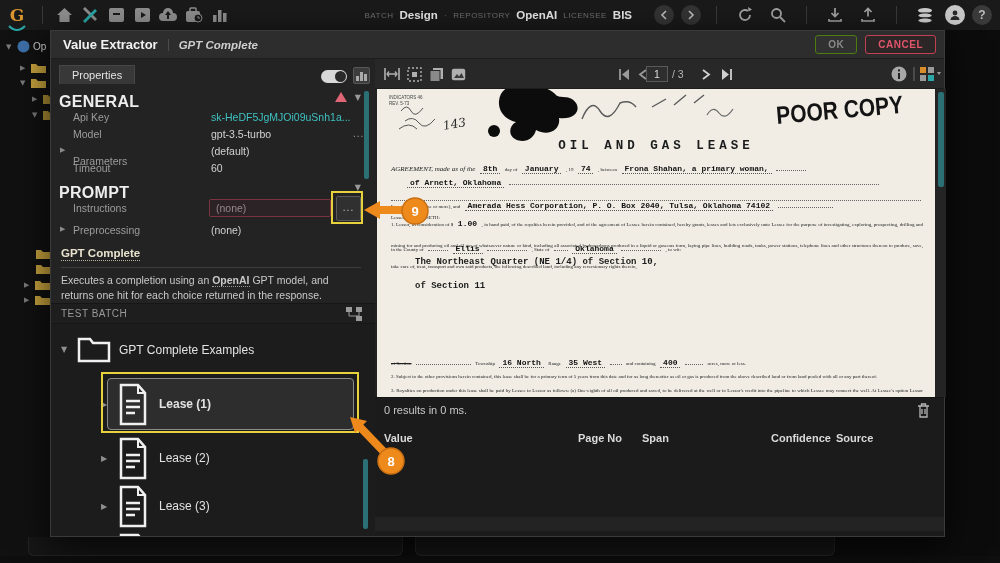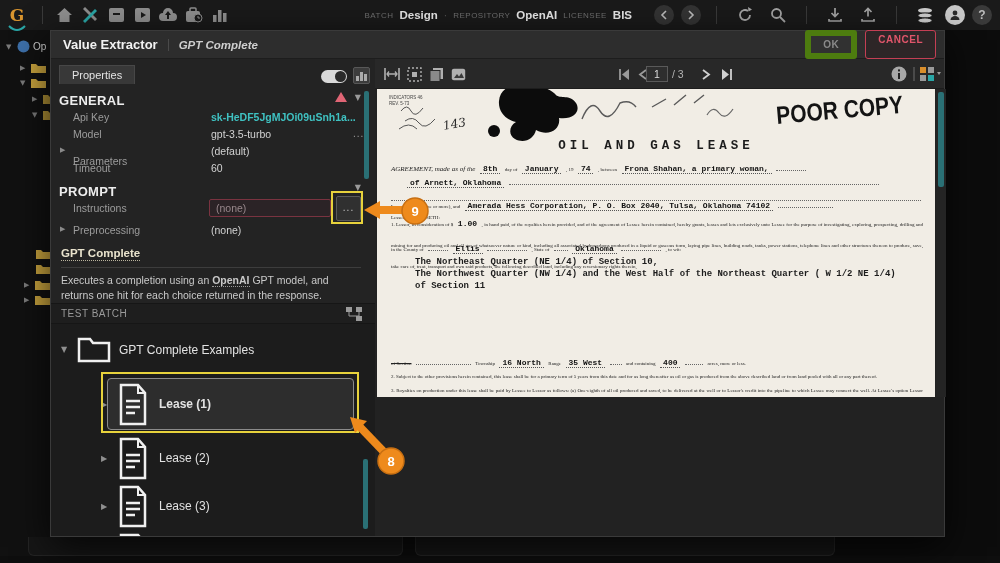--- a/index.html
+++ b/index.html
@@ -30,38 +30,38 @@
   .bg-bottom-panel { position:absolute; background:#161616; border:1px solid #242424; border-top:none; border-radius:0 0 6px 6px; }
   .bg-bottom-strip { position:absolute; left:0; bottom:0; width:1000px; height:7px; background:#0e0e0e; }
 
   
   .dialog { position:absolute; left:50px; top:30px; width:895px; height:507px; background:#272727; border:1px solid #3a3a3a; box-shadow:0 10px 35px rgba(0,0,0,.75); z-index:10; }
   .dlg-head { position:absolute; left:0; top:0; right:0; height:28px; background:#2d2d2d; border-bottom:1px solid #1d1d1d; display:flex; align-items:center; }
   .dlg-title { margin-left:12px; font-size:13px; font-weight:bold; color:#f2f2f2; }
   .dlg-sub { margin-left:10px; padding-left:10px; border-left:1px solid #4a4a4a; font-size:11.5px; font-style:italic; font-weight:bold; color:#cfcfcf; }
   .dlg-btns { margin-left:auto; margin-right:8px; display:flex; gap:8px; }
   .btn { font-size:10px; font-weight:bold; padding:3px 12px; border-radius:3px; letter-spacing:.5px; }
-  .btn-ok { color:#8a8a8a; background:#313131; border:6px solid #4d7c0f; }
+  .btn-ok { color:#8a8a8a; background:#313131; border:1px solid #4d7c0f; }
   .btn-cancel { color:#e0556a; background:#2d2627; border:1px solid #c43f54; }
 
   
   .left-panel { position:absolute; left:0; top:28px; width:325px; bottom:0; background:#232323; border-right:1px solid #1a1a1a; }
   .props-tab { position:absolute; left:8px; top:6px; padding:3px 12px; background:#383838; border:1px solid #474747; border-bottom:none; color:#e3e3e3; font-size:11px; }
   .toggle { position:absolute; left:270px; top:11px; width:26px; height:13px; border-radius:7px; background:#d9d9d9; }
   .toggle-knob { position:absolute; right:1px; top:1px; width:11px; height:11px; border-radius:50%; background:#2a2a2a; }
   .hist-icon { position:absolute; left:302px; top:8px; width:17px; height:17px; background:#3c3c3c; border:1px solid #585858; border-radius:2px; display:flex; align-items:flex-end; justify-content:center; gap:1px; padding:2px; }
   .hist-icon i { display:block; width:3px; background:#aaa; }
-  .sec-head { position:absolute; left:8px; font-size:13px; font-weight:bold; color:#ededed; letter-spacing:.3px; }
+  .sec-head { position:absolute; left:8px; font-size:16px; font-weight:bold; color:#ededed; letter-spacing:.3px; }
   .sec-icons { position:absolute; right:14px; display:flex; align-items:center; gap:8px; }
   .chev { color:#9a9a9a; font-family:"DejaVu Sans", sans-serif; font-size:8px; }
   .prop-label { position:absolute; left:22px; font-size:10.5px; color:#9c9c9c; }
   .prop-caret { position:absolute; left:9px; color:#8a8a8a; font-family:"DejaVu Sans", sans-serif; font-size:7px; }
   .prop-value { position:absolute; left:160px; font-size:10.5px; color:#d2d2d2; }
   .prop-more { position:absolute; left:302px; font-size:10px; color:#9a9a9a; letter-spacing:1px; }
-  .apikey { color:#3fc1c1;font-weight:bold; }
+  .apikey { color:#3fc1c1; }
   .warn-tri { width:0; height:0; border-left:6px solid transparent; border-right:6px solid transparent; border-bottom:10px solid #e06575; }
   .instr-input { position:absolute; left:158px; top:140px; width:122px; height:18px; background:#2b2326; border:1px solid #7a3340; border-radius:2px; color:#97878b; font-size:10.5px; line-height:16px; padding-left:6px; }
   .more-btn { position:absolute; left:285px; top:137px; width:25px; height:25px; background:#303030; border:1px solid #5a5a5a; border-radius:2px; color:#c0c0c0; font-size:10px; letter-spacing:1px; text-align:center; line-height:22px; }
   .doc-link { position:absolute; left:10px; top:188px; font-size:11.5px; font-weight:bold; color:#e9e3cd; border-bottom:1px dotted #b9b39d; padding-bottom:1px; }
   .desc-hr { position:absolute; left:10px; top:208px; width:300px; border-top:1px solid #3d3d3d; }
   .desc { position:absolute; left:10px; top:214px; width:302px; font-size:10.5px; color:#c9c9c9; line-height:1.4; }
   .desc .lnk { border-bottom:1px dotted #9a9a9a; font-weight:bold; }
   .batch-bar { position:absolute; left:0; top:244px; width:325px; height:21px; background:#1e1e1e; border-top:1px solid #161616; border-bottom:1px solid #161616; }
   .batch-label { position:absolute; left:10px; top:4px; font-size:10px; color:#9a9a9a; letter-spacing:.5px; }
   .batch-icon { position:absolute; right:14px; top:3px; }
@@ -513,21 +513,20 @@
           <span class="fill" style="width:20px;"></span>
           <span class="tw blank">Ellis</span>
           <span class="fill" style="width:40px;"></span>
           <span class="fp">, State of</span>
           <span class="fill" style="width:14px;"></span>
           <span class="tw blank">Oklahoma</span>
           <span class="fill" style="width:40px;"></span>
           <span class="fp">, to wit:</span>
         </div>
         <div class="legal" style="top:168px;">The Northeast Quarter (NE 1/4) of Section 10,</div>
-        <div class="legal" style="top:180px;">The Northwest Quarter (NW 1/4) and the West Half of the Northeast Quarter ( W 1/2 NE 1/4)</div>
         <div class="legal" style="top:192px;">of Section 11</div>
         <div class="docline" style="left:14px; top:262px;">
           <span class="fp" style="text-decoration:line-through;">of Section</span>
           <span class="fill" style="width:55px;"></span>
           <span class="fp">Township</span>
           <span class="tw blank">16 North</span>
           <span class="fp">Range</span>
           <span class="tw blank">35 West</span>
           <span class="fill" style="width:12px;"></span>
           <span class="fp">and containing</span>
@@ -536,20 +535,34 @@
           <span class="fp">acres, more or less.</span>
         </div>
         <div class="para" style="left:14px; top:274px; width:532px;"><span class="fp">2. Subject to the other provisions herein contained, this lease shall be for a primary term of 5 years from this date and for as long thereafter as oil or gas is produced from the above described land or from land pooled with all or any part thereof.</span></div>
         <div class="para" style="left:14px; top:288px; width:532px;"><span class="fp">3. Royalties on production under this lease shall be paid by Lessee to Lessor as follows: (a) One-eighth of all oil produced and saved, to be delivered at the well or to Lessor's credit into the pipeline to which Lessee may connect the well.  At Lessee's option Lessor may, at any time or from time to time, purchase Lessor's oil at the well, paying therefor the market price for oil of like grade and gravity prevailing for the field where such oil is produced on the date of purchase.  (b) One-eighth of</span></div>
       </div>
 
       <div class="scroll-track-v">
         <div class="vscroll" style="left:2px; top:3px; height:95px; width:6px;"></div>
       </div>
 
+      <div class="results">
+        <span class="status-text">0 results in 0 ms.</span>
+        <span style="position:absolute; right:14px; top:5px;">
+          <svg width="13" height="15">
+              <path d="M1,3 H12 M3,3 V14 H10 V3 M5,6 V11 M8,6 V11 M4.5,3 V1 H8.5 V3" stroke="#b5b5b5" stroke-width="1.3" fill="none"></path>
+            </svg>
+        </span>
+        <span class="col-head" style="left:9px;">Value</span>
+        <span class="col-head" style="left:203px;">Page No</span>
+        <span class="col-head" style="left:267px;">Span</span>
+        <span class="col-head" style="left:396px;">Confidence</span>
+        <span class="col-head" style="left:461px;">Source</span>
+        <div class="hscroll-track"></div>
+      </div>
     </div>
   </div>
 
   <div class="hl-rect" style="left:331px; top:191px; width:32px; height:33px;"></div>
   <div class="hl-rect" style="left:101px; top:372px; width:258px; height:61px;"></div>
 
   <svg class="overlay-svg" width="1000" height="563">
 
     <path d="M404,210 L378,210" stroke="#ee8a1c" stroke-width="8"></path>
     <polygon points="364,210 380,201 380,219" fill="#ee8a1c"></polygon>

